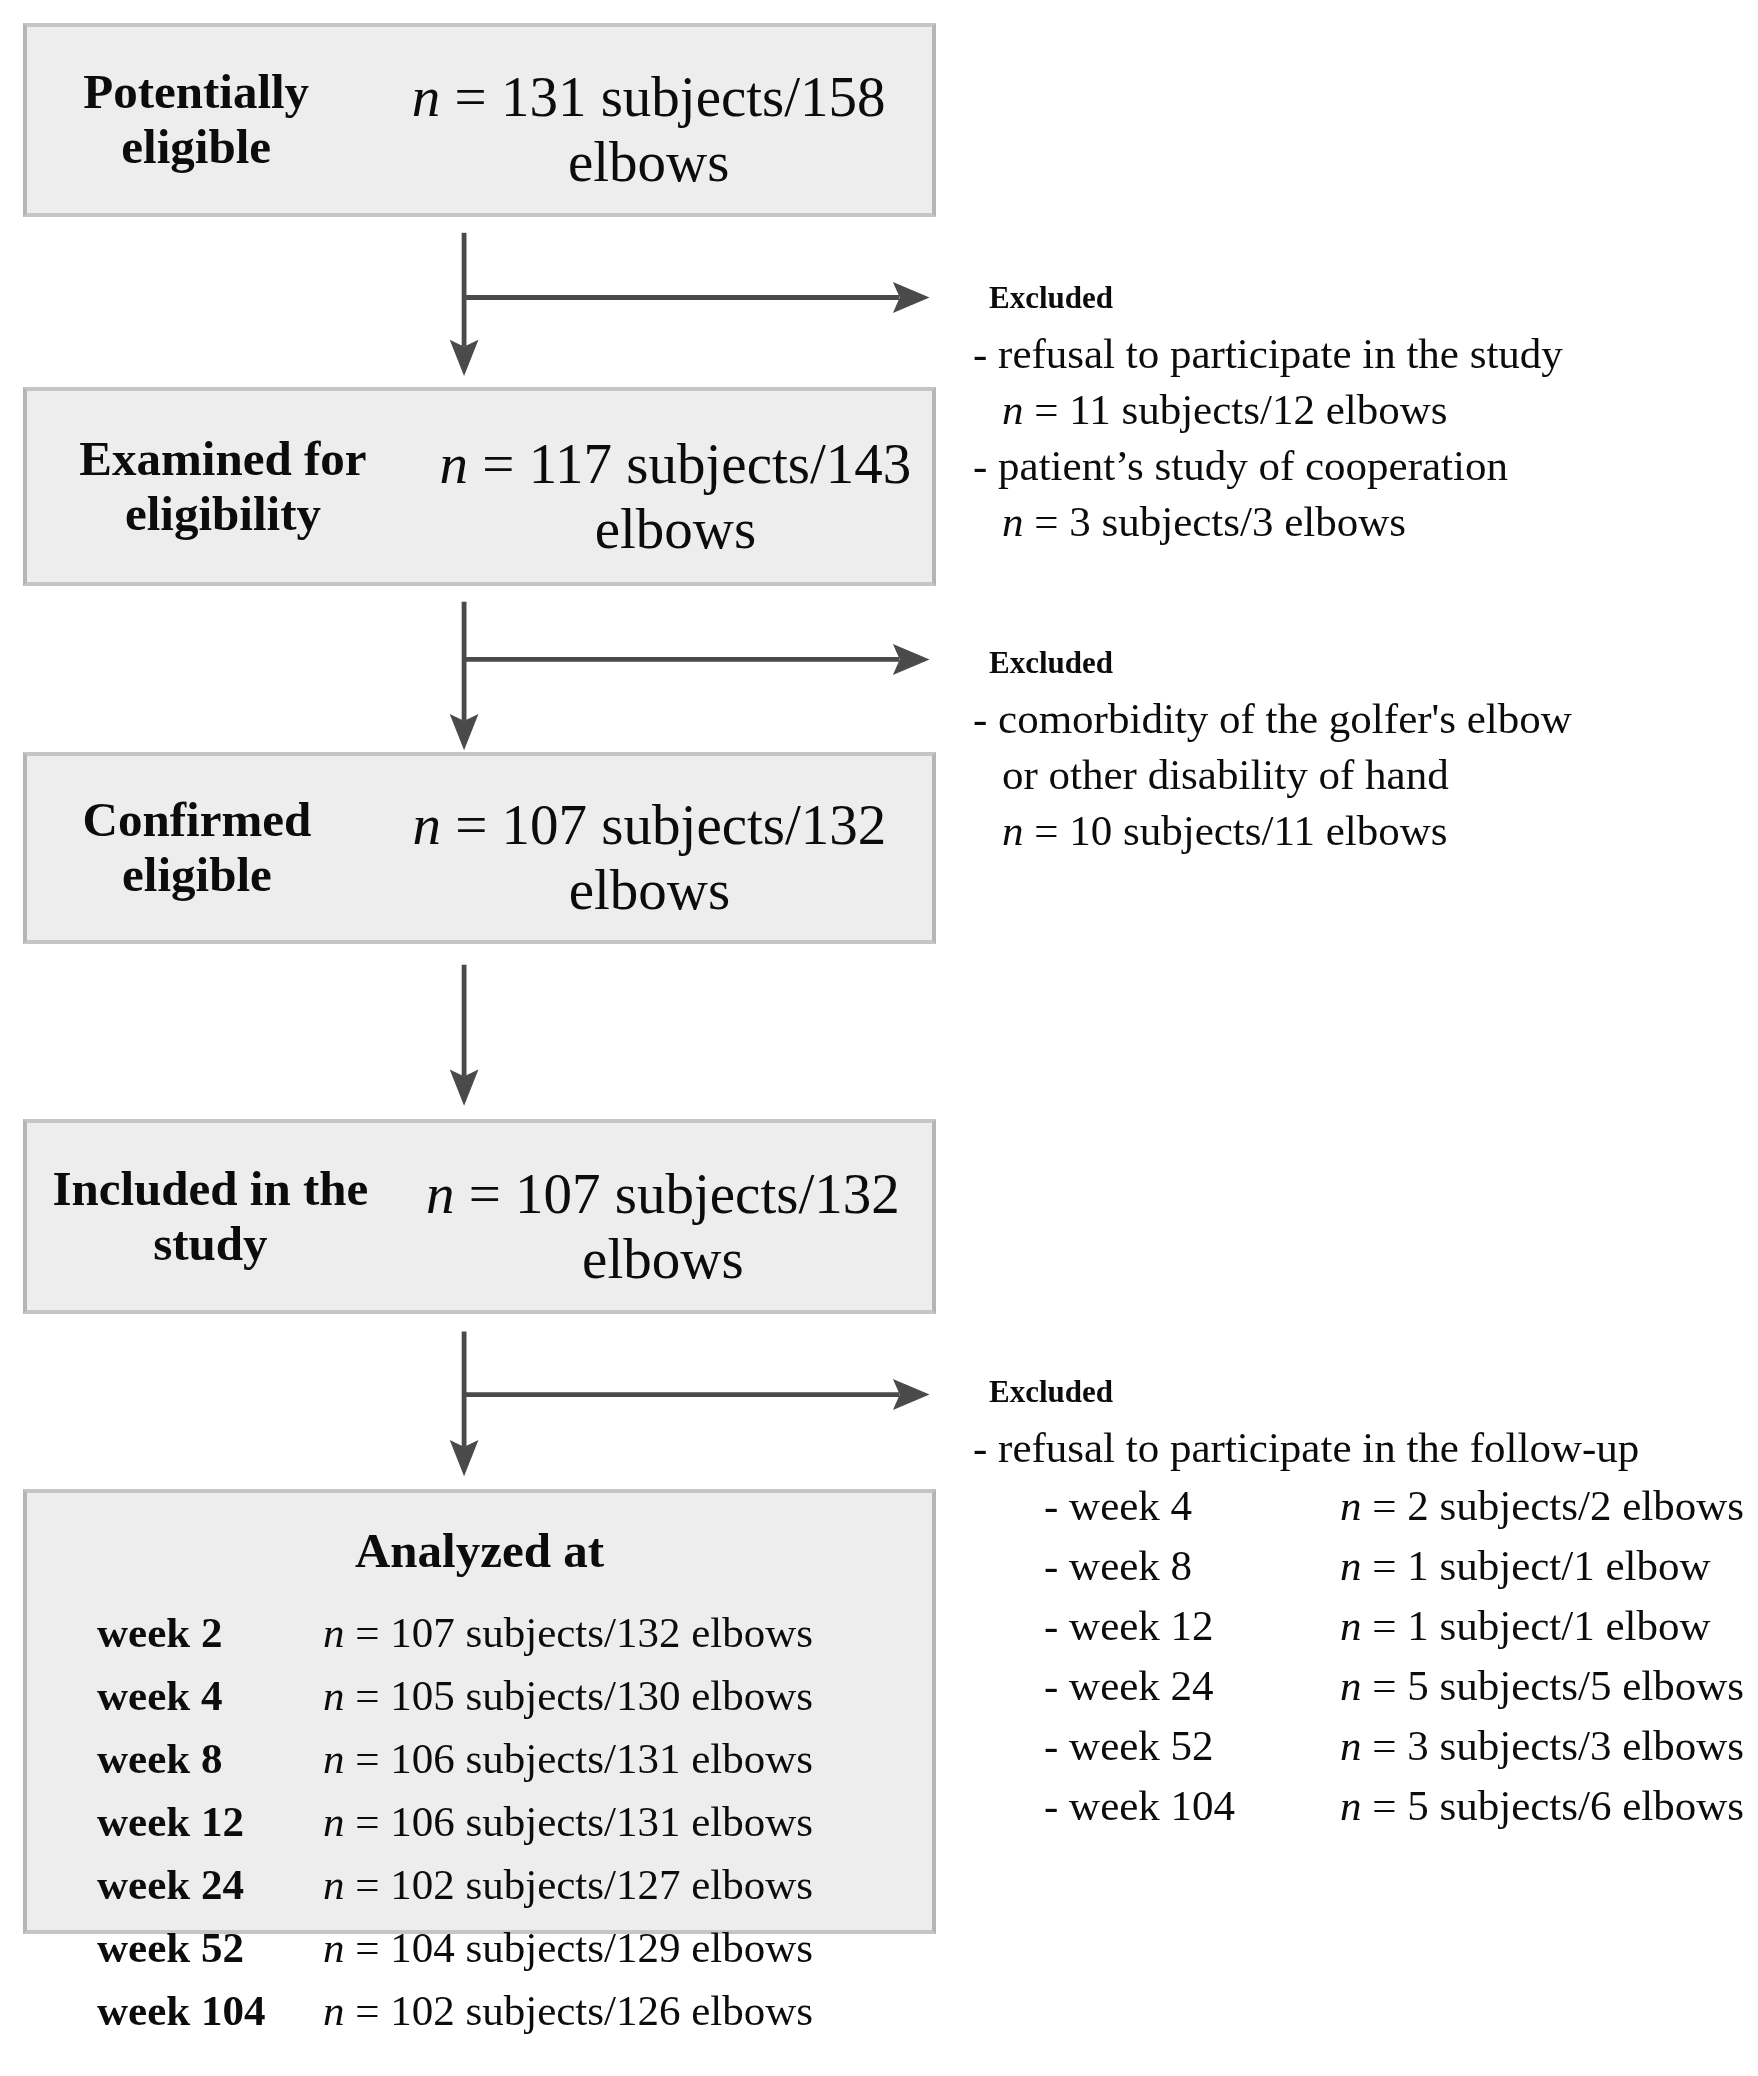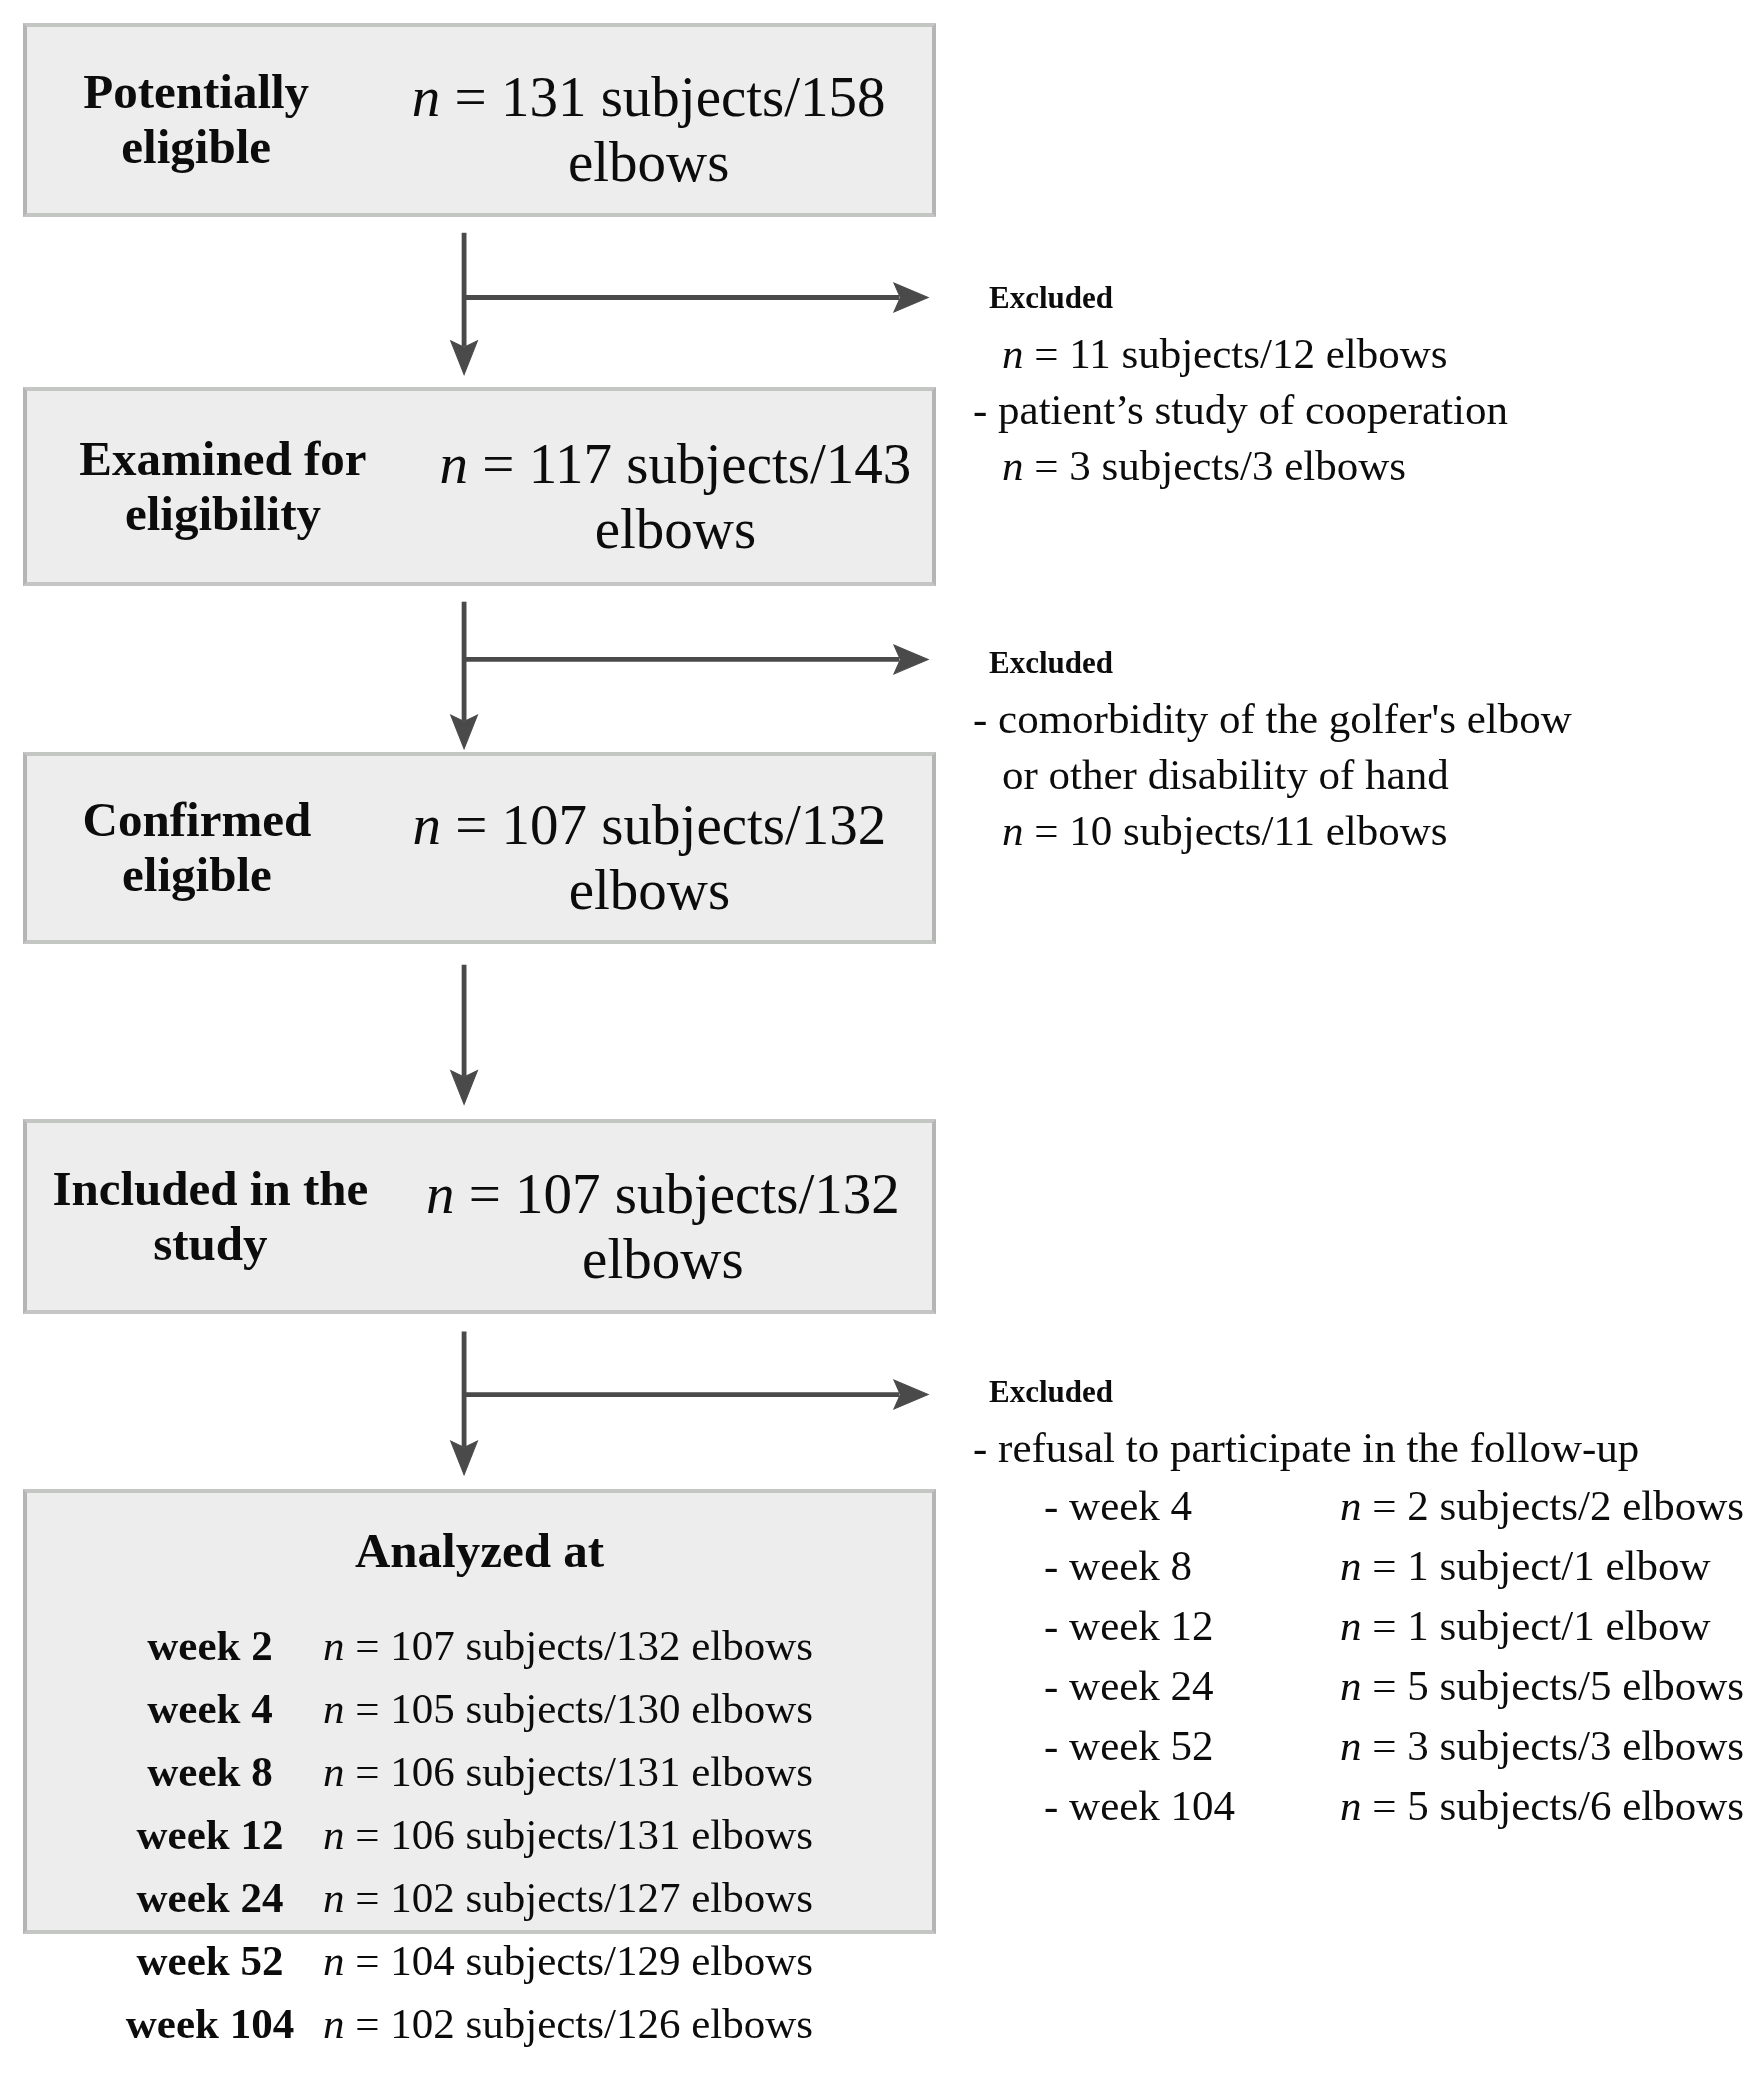--- a/index.html
+++ b/index.html
@@ -49,22 +49,21 @@
   }
   .n { font-style: italic; }
 
   .box-analyzed {
     padding-top: 31px;
   }
   .box-analyzed .box-title {
     text-align: center;
   }
   .an-rows {
-    margin-top: 35px;
-    text-align: center;
+    margin-top: 22px;
   }
   .an-row {
     display: flex;
     align-items: center;
     height: 63px;
     padding-left: 70px;
     font-size: 43px;
   }
   .an-label {
     width: 226px;
@@ -187,20 +186,21 @@
       </div>
       <div class="an-row">
         <span class="an-label">week 104</span>
         <span class="an-val"><i class="n">n</i> <span>= 102 subjects/126 elbows</span></span>
       </div>
     </div>
   </div>
 
   <div class="excl" style="top:270px">
     <div class="excl-head">Excluded</div>
+    <div class="excl-line"><span>-</span> <span>refusal to participate in the study</span></div>
     <div class="excl-line indent"><i class="n">n</i> <span>= 11 subjects/12 elbows</span></div>
     <div class="excl-line"><span>-</span> <span>patient’s study of cooperation</span></div>
     <div class="excl-line indent"><i class="n">n</i> <span>= 3 subjects/3 elbows</span></div>
   </div>
 
   <div class="excl" style="top:635px">
     <div class="excl-head">Excluded</div>
     <div class="excl-line"><span>-</span> <span>comorbidity of the golfer's elbow</span></div>
     <div class="excl-line indent">or other disability of hand</div>
     <div class="excl-line indent"><i class="n">n</i> <span>= 10 subjects/11 elbows</span></div>

